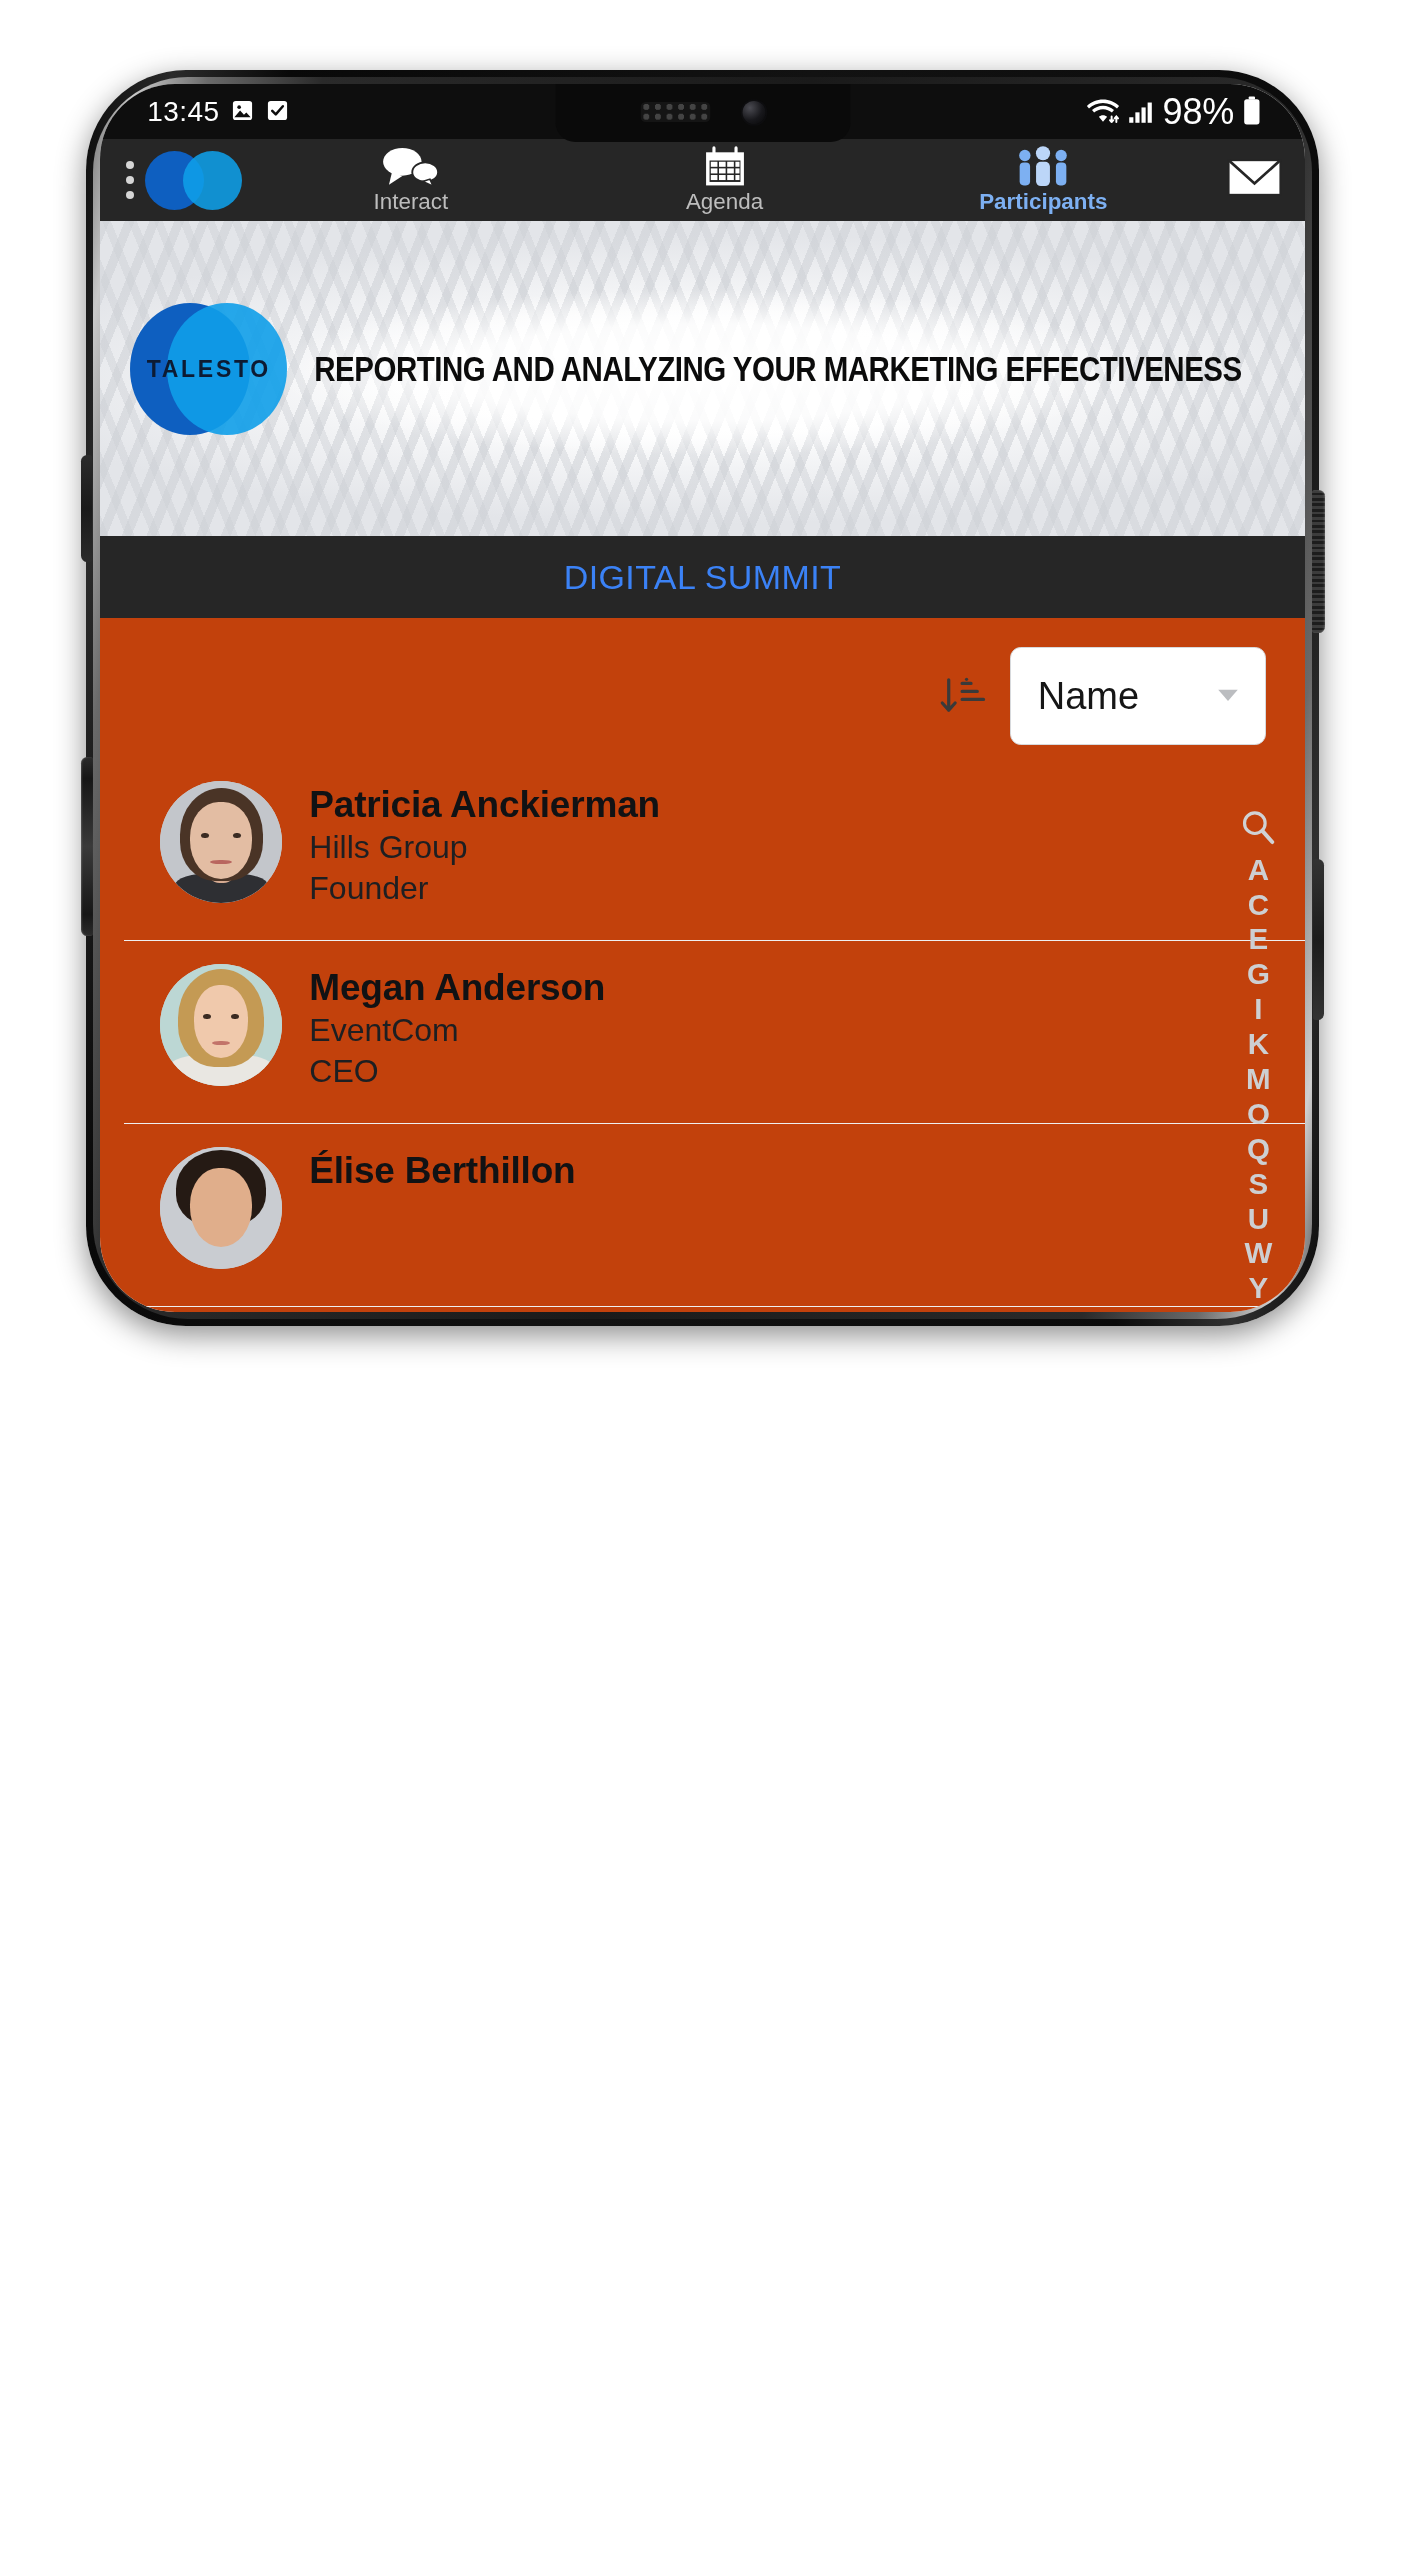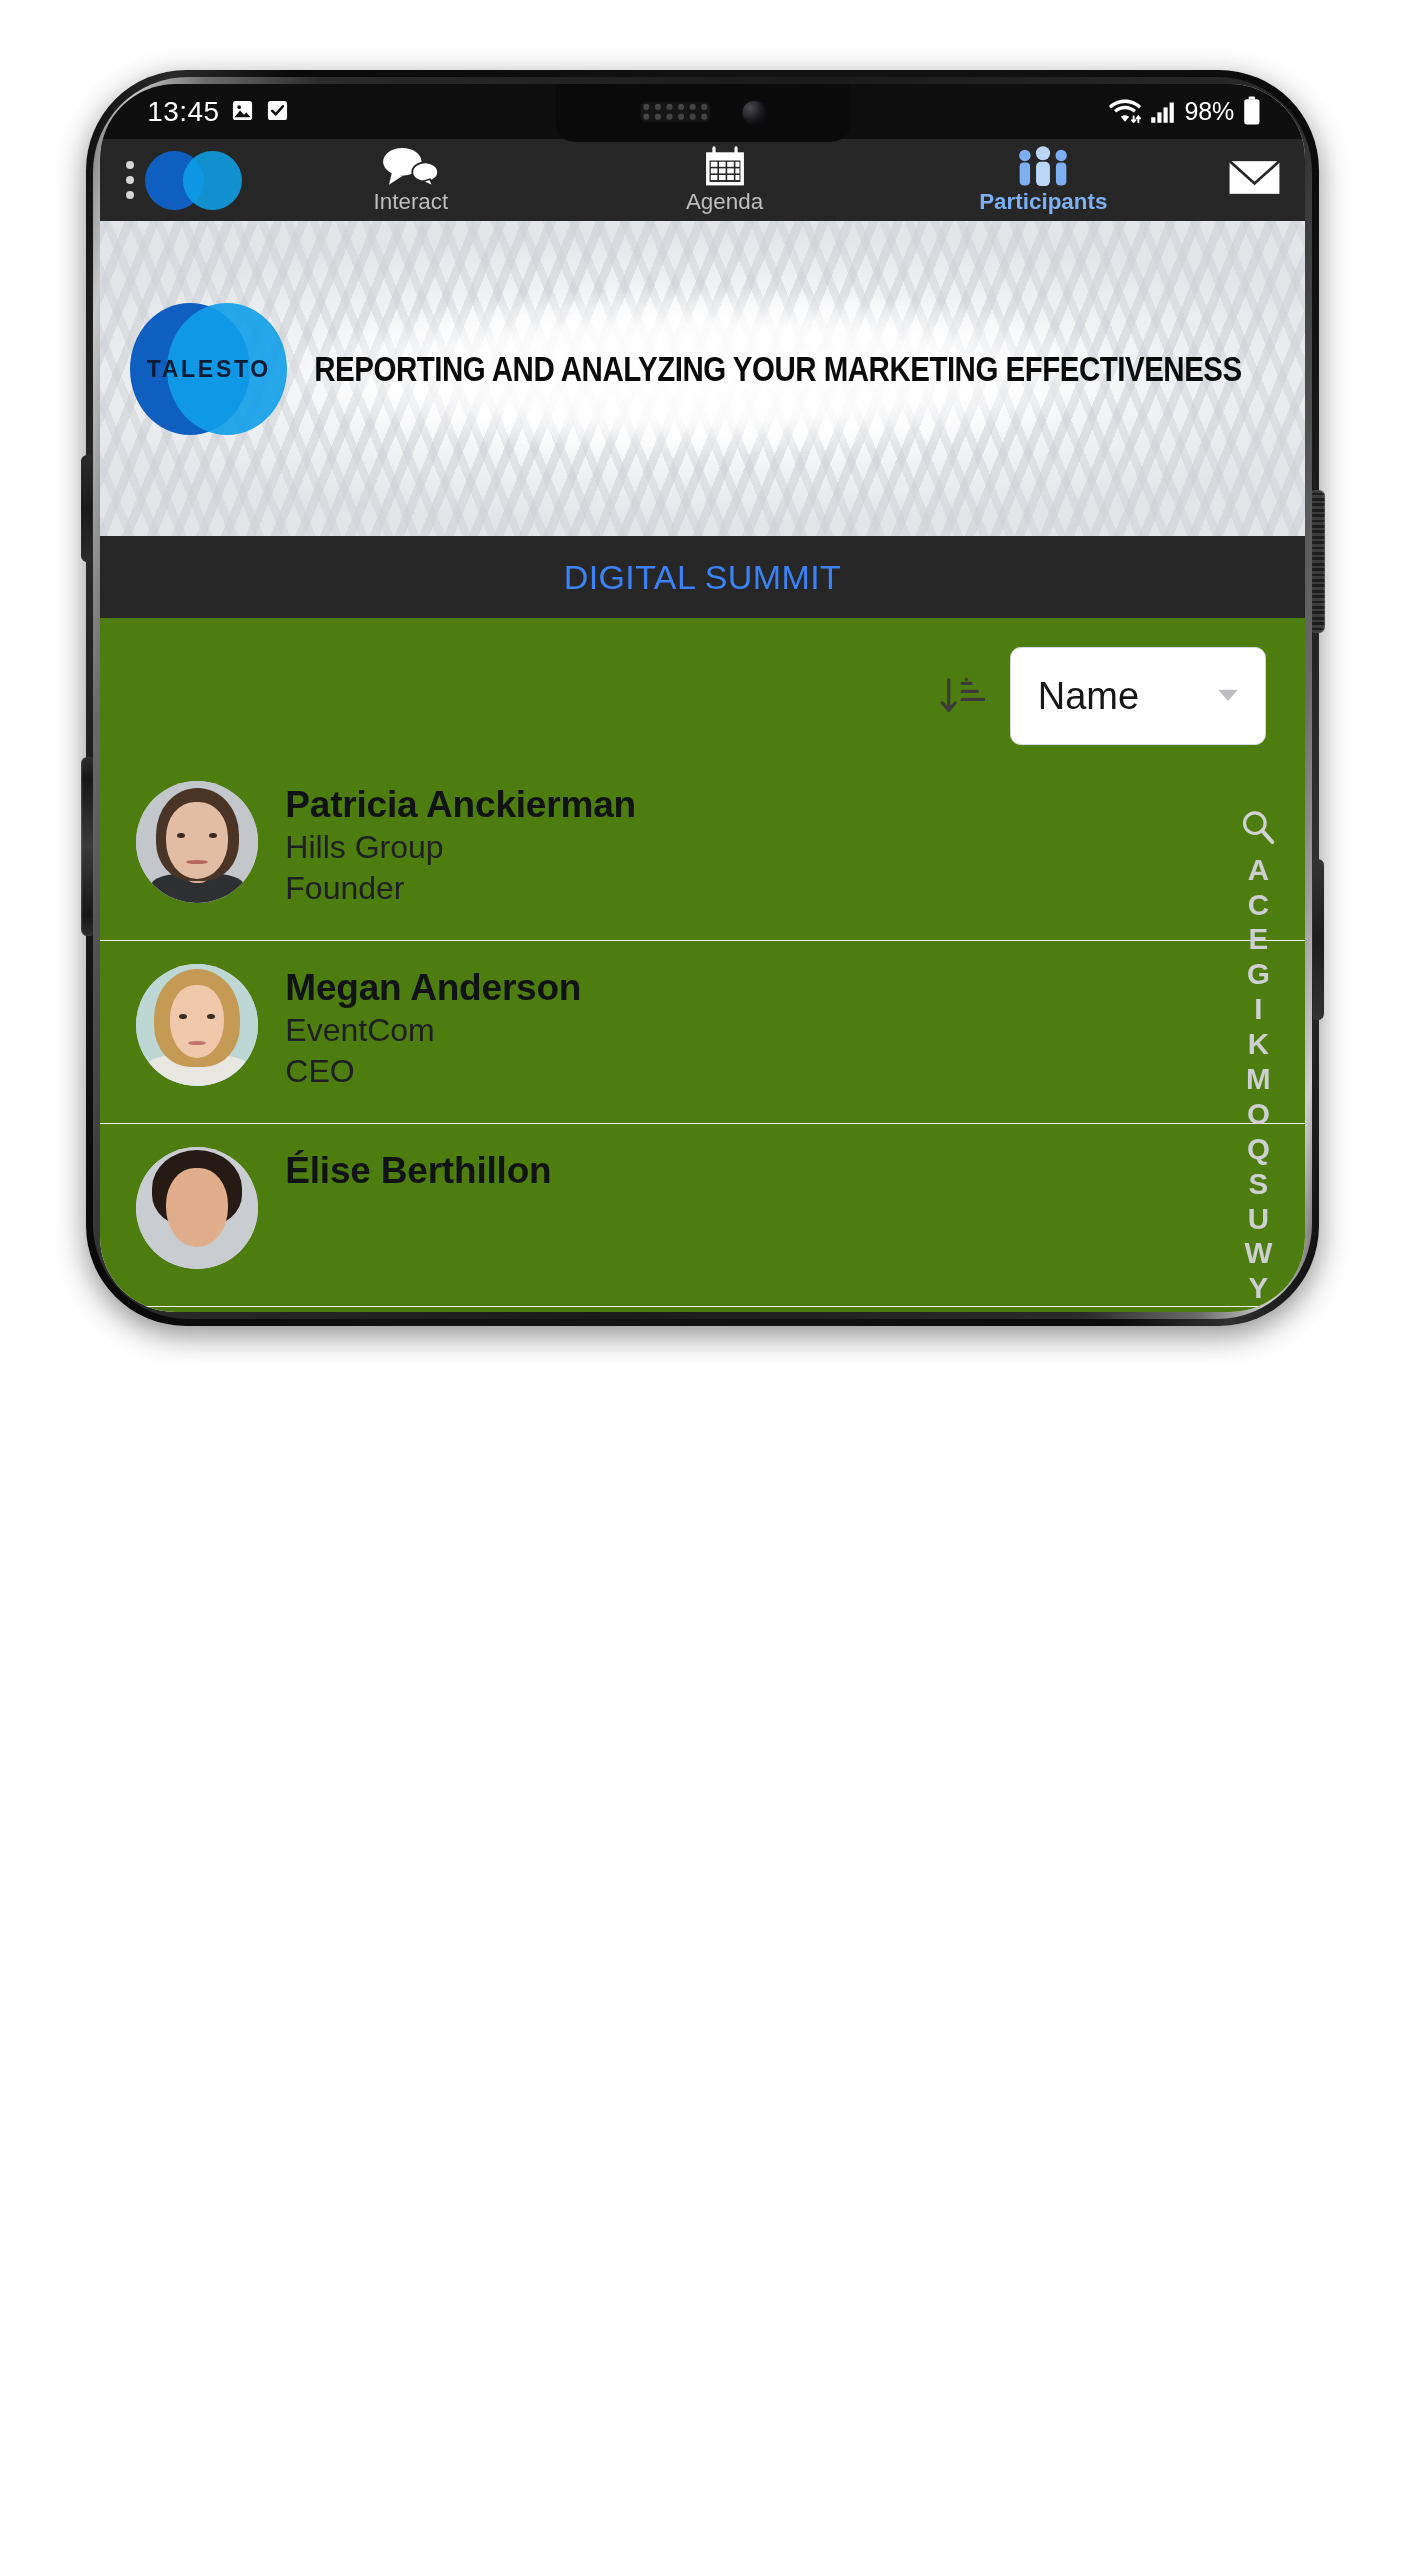--- a/index.html
+++ b/index.html
@@ -71,21 +71,21 @@
     height: 55px; background: #0e0e0e;
     display: flex; align-items: center;
     padding: 0 43px 0 47px;
     color: #ffffff;
   }
   .status-left { display: flex; align-items: center; gap: 11.6px; justify-content: space-between; }
   .status-time { font-size: 28px; font-weight: 400; letter-spacing: 0.4px; }
   .status-right {
     margin-left: auto; display: flex; align-items: center; gap: 8px;
   }
-  .status-battpct { font-size: 25px; font-weight: 500; letter-spacing: -0.2px; }
+  .status-battpct { font-size: 36px; font-weight: 500; letter-spacing: -0.2px; }
   .notch {
     position: absolute; left: 50%; transform: translateX(-50%);
     top: -1.8px; width: 295px; height: 59px;
     background: #0a0a0a;
     border-radius: 0 0 19.7px 19.7px;
     display: flex; align-items: center; justify-content: center; gap: 32px;
   }
   .speaker-grill {
     width: 70px; height: 19.7px; border-radius: 5.4px;
     background:
@@ -160,21 +160,21 @@
   }
 
   
   .event-bar {
     height: 82px; background: #262626;
     display: flex; align-items: center; justify-content: center;
   }
   .event-bar-title { color: #3b82f6; font-size: 34px; font-weight: 400; letter-spacing: 0.4px; }
 
   
-  .content { position: relative; background: #4d7c0f; height: 730px; }
+  .content { position: relative; background: #c2410c; height: 730px; padding-left: 24px; }
 
   .sort-row {
     display: flex; align-items: center; justify-content: flex-end;
     gap: 21.5px; padding: 29px 39px 0 0;
   }
   .sort-select {
     width: 256px; height: 98px;
     border: 1.8px solid #d7d9dc; border-radius: 10.7px;
     background: #fff;
     display: flex; align-items: center; justify-content: space-between;

